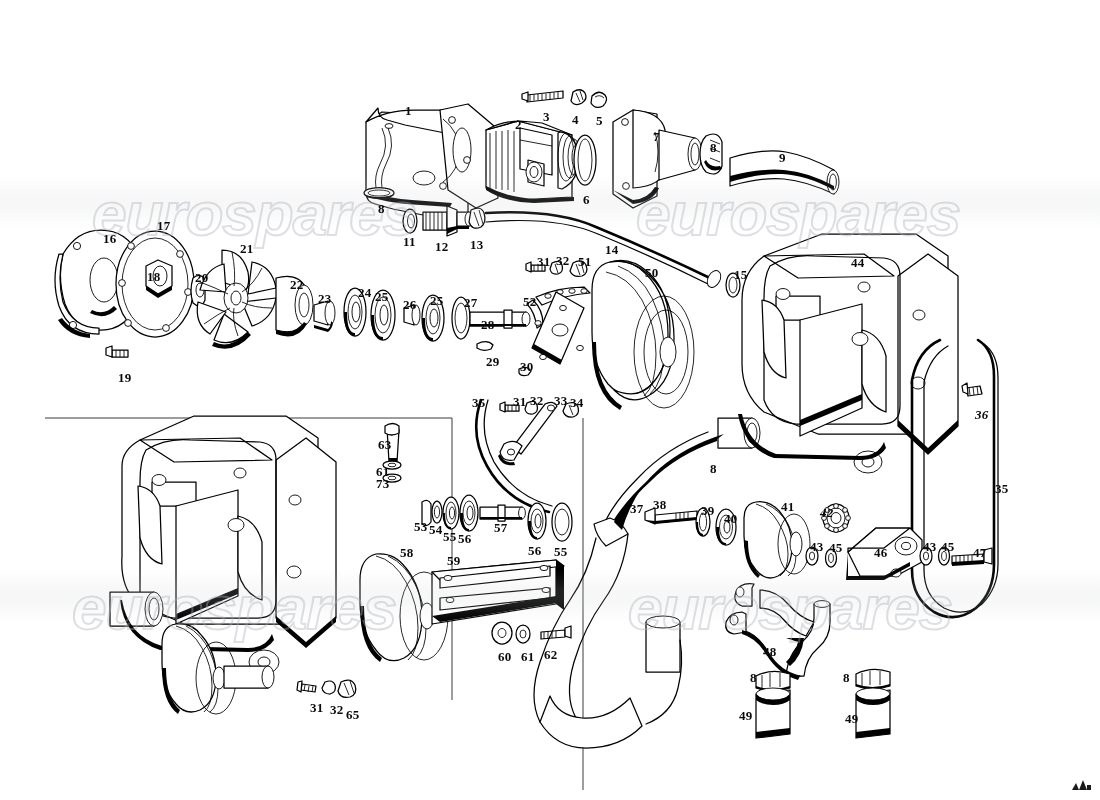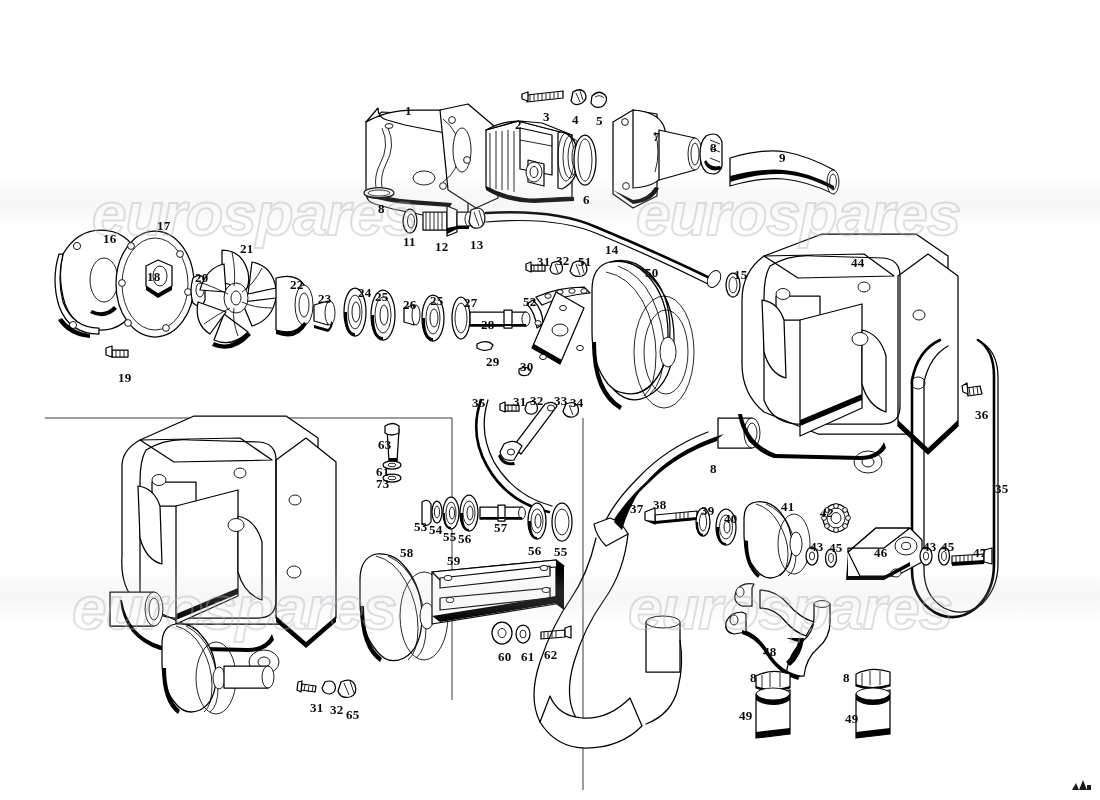--- a/index.html
+++ b/index.html
@@ -772,21 +772,21 @@
       <div class="lbl" style="left: 556px; top: 254px;">32</div>
       <div class="lbl" style="left: 578px; top: 255px;">51</div>
       <div class="lbl" style="left: 523px; top: 295px;">52</div>
       <div class="lbl" style="left: 645px; top: 266px;">50</div>
       <div class="lbl" style="left: 472px; top: 396px;">35</div>
       <div class="lbl" style="left: 513px; top: 395px;">31</div>
       <div class="lbl" style="left: 530px; top: 394px;">32</div>
       <div class="lbl" style="left: 554px; top: 394px;">33</div>
       <div class="lbl" style="left: 570px; top: 396px;">34</div>
       <div class="lbl" style="left: 851px; top: 256px;">44</div>
-      <div class="lbl" style="left: 975px; top: 408px;">36</div>
+      <div class="lbl" style="left: 975px; top: 408px; font-style: italic;">36</div>
       <div class="lbl" style="left: 995px; top: 482px;">35</div>
       <div class="lbl" style="left: 710px; top: 462px;">8</div>
       <div class="lbl" style="left: 378px; top: 438px;">63</div>
       <div class="lbl" style="left: 376px; top: 465px;">61</div>
       <div class="lbl" style="left: 376px; top: 477px;">73</div>
       <div class="lbl" style="left: 414px; top: 520px;">53</div>
       <div class="lbl" style="left: 429px; top: 523px;">54</div>
       <div class="lbl" style="left: 443px; top: 530px;">55</div>
       <div class="lbl" style="left: 458px; top: 532px;">56</div>
       <div class="lbl" style="left: 494px; top: 521px;">57</div>

